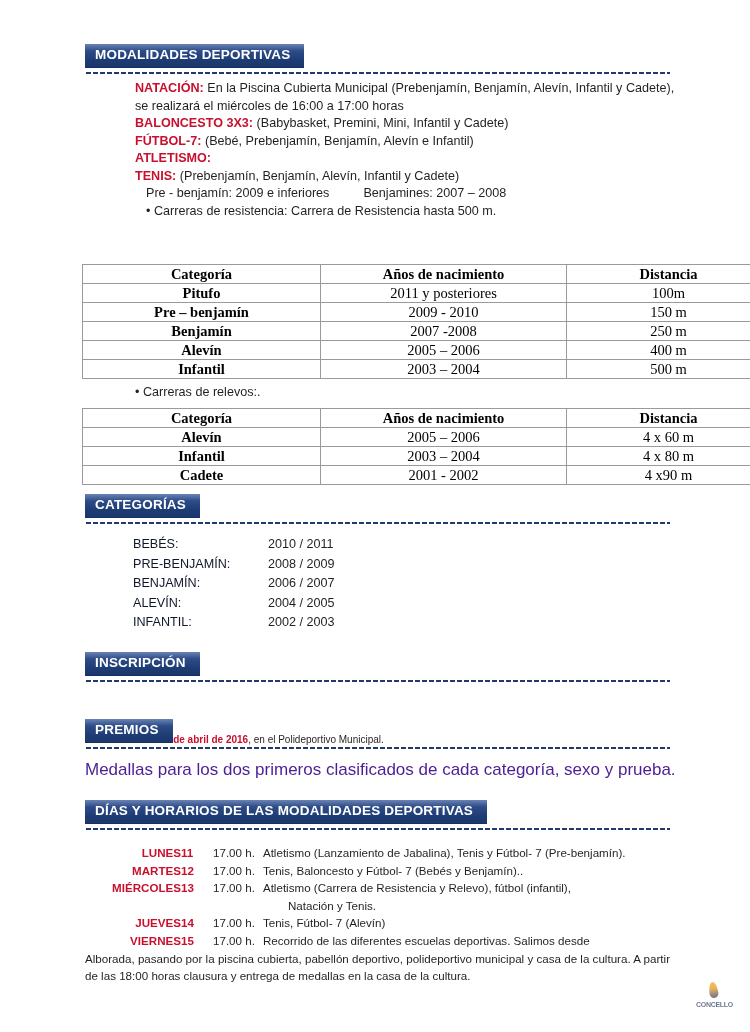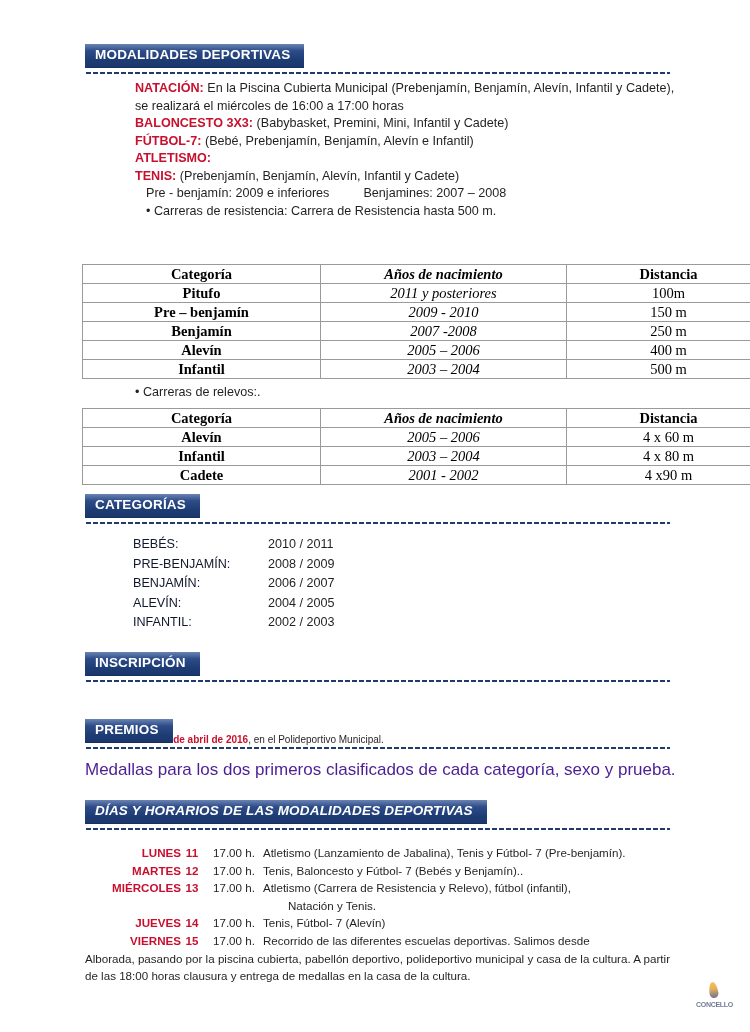--- a/index.html
+++ b/index.html
@@ -84,38 +84,38 @@
   table.grid td {
     border: 1px solid #9a9a9a;
     text-align: center;
     height: 18px;
     padding: 0 19px;
     line-height: 16px;
     vertical-align: middle;
   }
   table.grid tr.head td { font-weight: bold; }
   table.grid td.c0 { font-weight: bold; width: 199px; }
-  table.grid td.c1 { width: 207px; font-style: italic; }
+  table.grid td.c1 { width: 207px; }
   table.grid td.c2 { width: 165px; }
   #table-distancias { position: absolute; left: 82px; top: 264px; }
   #table-relevos   { position: absolute; left: 82px; top: 408px; }
   #relevos-caption {
     position: absolute;
     left: 135px;
     top: 385px;
     font-size: 12.6px;
     color: #231f20;
   }
 
   
   #sec-modalidades { position: absolute; left: 85px; top: 44px; width: 585px; }
   #sec-categorias  { position: absolute; left: 85px; top: 494px; width: 585px; }
   #sec-inscripcion { position: absolute; left: 85px; top: 652px; width: 585px; }
   #sec-premios     { position: absolute; left: 85px; top: 719px; width: 585px; }
-  #sec-dias        { position: absolute; left: 85px; top: 800px; width: 585px; font-style: italic; }
+  #sec-dias        { position: absolute; left: 85px; top: 800px; width: 585px; }
 
   
   #categorias-list {
     position: absolute;
     left: 133px;
     top: 535px;
     font-size: 12.6px;
     line-height: 19.6px;
   }
   #categorias-list .row { display: flex; }
@@ -156,21 +156,21 @@
     color: #c8102e;
     font-weight: bold;
     flex: 0 0 96px;
     text-align: right;
   }
   #dias-list .day-num {
     width: 22px;
     flex: 0 0 22px;
     color: #c8102e;
     font-weight: bold;
-    text-align: center;
+    text-align: left;
     margin-right: 10px;
   }
   #dias-list .day-time { flex: 0 0 auto; margin-right: 8px; white-space: nowrap; }
   #dias-list .day-desc { flex: 1 1 auto; }
   #dias-list .cont-line { padding-left: 203px; }
   #dias-list .justify-block {
     text-align: justify;
     text-align-last: left;
   }
 

